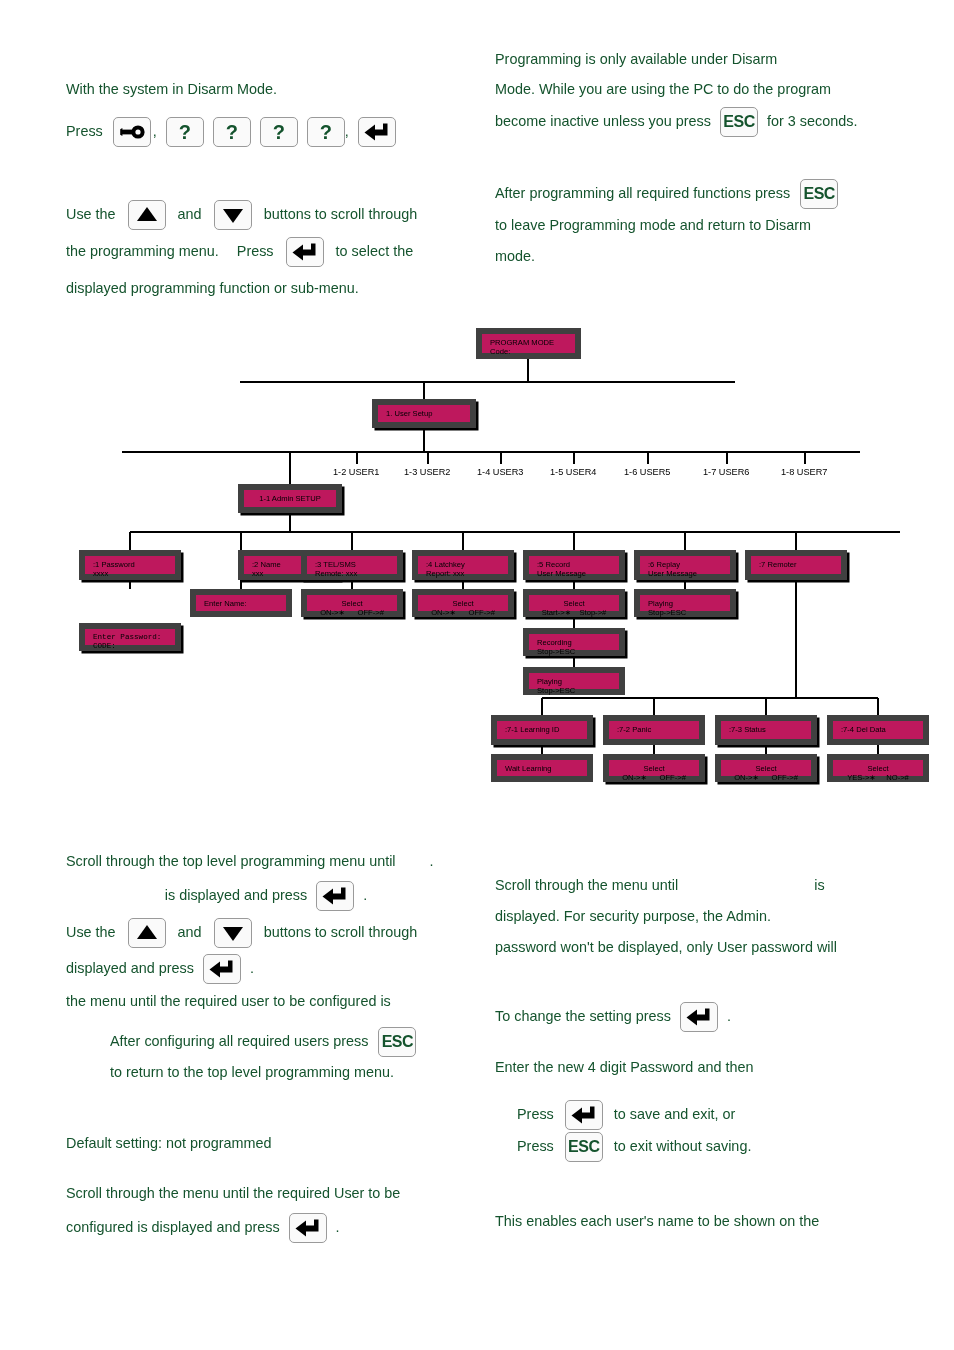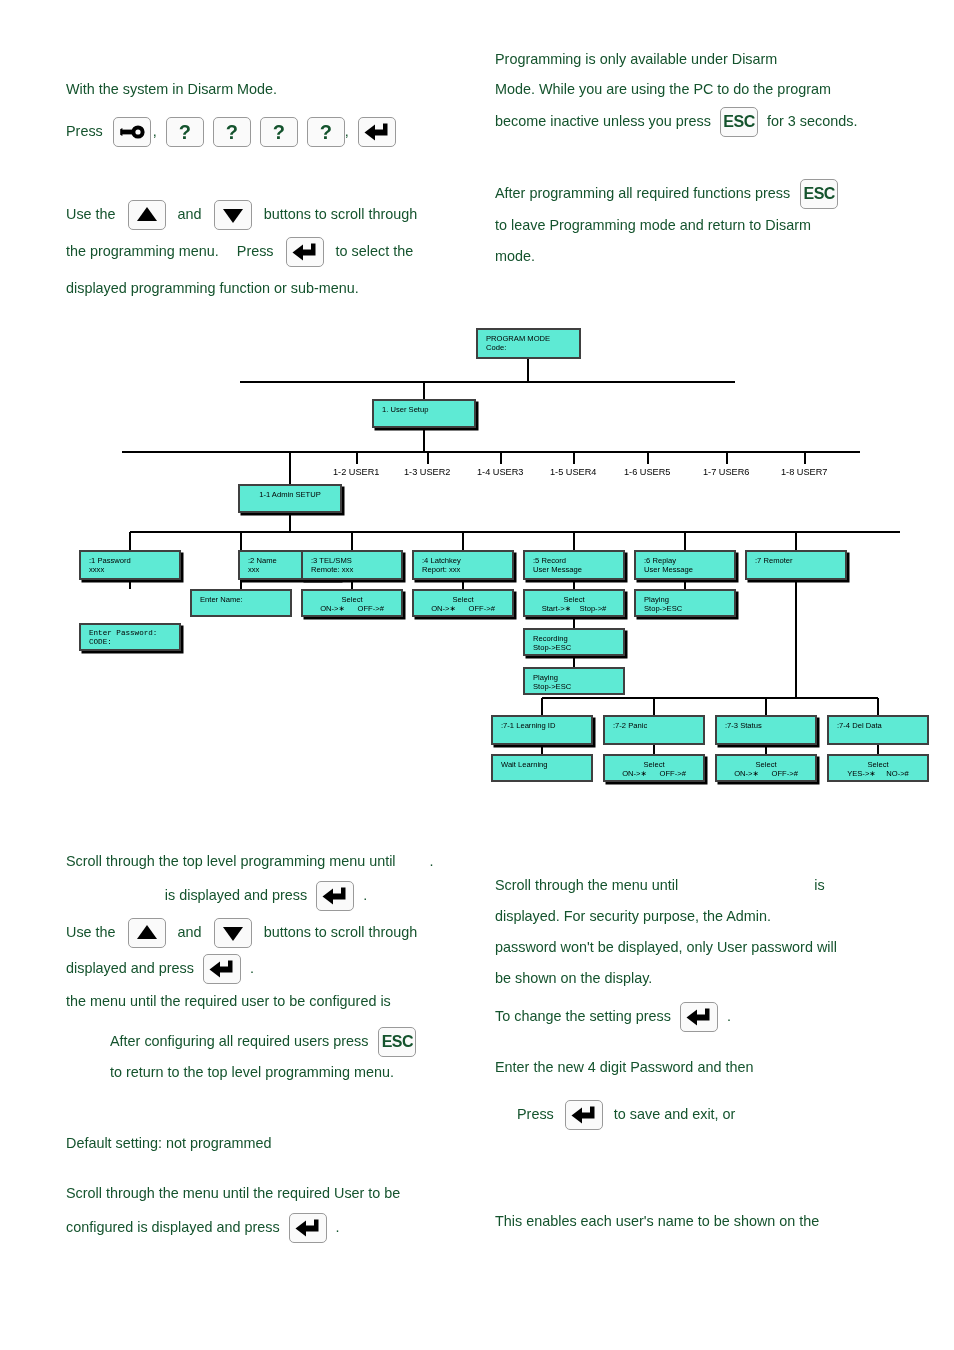--- a/index.html
+++ b/index.html
@@ -44,22 +44,22 @@
     font-size: 14.4px;
     line-height: 30px;
     color: #14532d;
   }
   .p { margin: 0; }
 
   
   #chart { position: absolute; left: 0; top: 0; width: 954px; height: 1350px; pointer-events: none; }
   .node {
     position: absolute;
-    border: 2px solid #404040;
-    background: #5eead4;
+    border: 6px solid #404040;
+    background: #be185d;
     font-size: 7.6px;
     line-height: 9.4px;
     padding: 4px 0 0 8px;
     color: #000;
     white-space: pre;
   }
   .node.shadow { box-shadow: 2.5px 2.5px 0 0 #000; }
   .node.ctr { padding-left: 0; text-align: center; }
   .node .l2 { display:block; }
   .lbl {
@@ -318,21 +318,20 @@
 </div>
 
 <div class="tblock" style="left:495px; top:870px; width:394px; line-height:31px;">
   <div>
     <span>Scroll   through   the   menu   until</span>
     <span style="display:inline-block;width:128px;"></span>
     <span>is</span>
   </div>
   <div>displayed.     For   security   purpose,   the   Admin.</div>
   <div>password won't be displayed, only User password will</div>
-  <div>be shown on the display.</div>
 </div>
 
 <div class="tblock" style="left:495px; top:998px; width:394px; line-height:36px;">
   <span>To change the setting press</span>
   <span class="key key-sq" style="margin:0 5px;">
     <svg width="30" height="28" viewBox="0 0 30 28">
         <g fill="#000">
           <path d="M2.5 14.5 L13 6.5 L13 11.5 L21 11.5 L21 5.5 L25.5 5.5 L25.5 17.5 L13 17.5 L13 22.5 Z"></path>
         </g>
       </svg>
@@ -349,17 +348,22 @@
     <span>Press</span>
     <span class="key key-sq" style="margin:0 7px;">
       <svg width="30" height="28" viewBox="0 0 30 28">
           <g fill="#000">
             <path d="M2.5 14.5 L13 6.5 L13 11.5 L21 11.5 L21 5.5 L25.5 5.5 L25.5 17.5 L13 17.5 L13 22.5 Z"></path>
           </g>
         </svg>
     </span>
     <span>to save and exit, or</span>
   </div>
+  <div>
+    <span>Press</span>
+    <span class="key key-esc" style="margin:0 7px;">ESC</span>
+    <span>to exit without saving.</span>
+  </div>
 </div>
 
 <div class="tblock" style="left:495px; top:1206px; width:400px;">
   <div>This enables each user's name to be shown on the</div>
 </div>
 
 </body></html>

